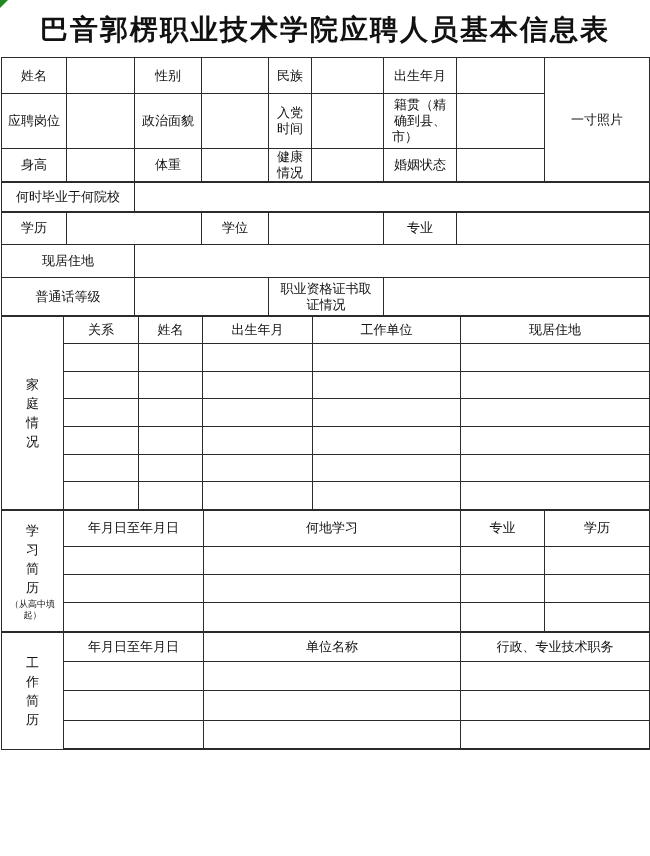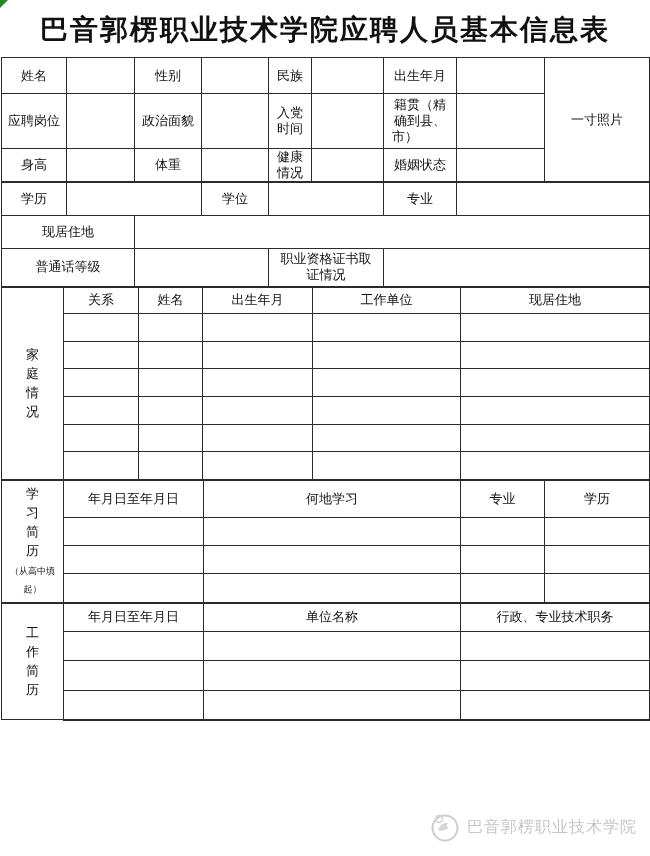--- a/index.html
+++ b/index.html
@@ -34,21 +34,21 @@
     padding:0; overflow:hidden;
   }
   table.thick tr:first-child td { border-top-width:2px; }
   table.bottom tr:last-child td { border-bottom-width:2px; }
   .vtext {
     display:inline-block; width:14px;
     line-height:19px; word-break:break-all;
   }
   .vnote {
     display:block; width:50px; margin:2px auto 0;
-    font-size:9px; line-height:18px; word-break:break-all;
+    font-size:9px; line-height:11px; word-break:break-all;
   }
   .jcell {
     text-align:justify; text-align-last:left;
     padding:0 8px !important;
   }
   .pad6 { padding:0 6px !important; }
   .pad9 { padding:0 9px !important; }
   .watermark {
     position:absolute; right:13px; bottom:13px;
     display:flex; align-items:center; gap:7px;
@@ -104,20 +104,32 @@
       <td>体重</td>
       <td></td>
       <td class="pad6">健康情况</td>
       <td></td>
       <td>婚姻状态</td>
       <td></td>
     </tr>
   </tbody>
     </table>
 
+  <table class="f thick">
+    <colgroup>
+        <col style="width:133px">
+        <col style="width:515px">
+      </colgroup>
+    <tbody>
+        <tr style="height:29px">
+      <td>何时毕业于何院校</td>
+      <td></td>
+    </tr>
+  </tbody>
+    </table>
 
   <table class="f thick">
     <colgroup>
         <col style="width:65px">
         <col style="width:135px">
         <col style="width:67px">
         <col style="width:115px">
         <col style="width:73px">
         <col style="width:193px">
       </colgroup>
@@ -293,21 +305,13 @@
           <td></td>
         </tr>
     <tr style="height:29px">
           <td></td>
           <td></td>
           <td></td>
         </tr>
   </tbody>
     </table>
 
-  <div class="watermark">
-    <svg width="30" height="32" viewBox="0 0 30 32">
-      <circle cx="15" cy="17" r="12.5" fill="none" stroke="#cdcdcd" stroke-width="2"></circle>
-      <path d="M8,19 q4,-9 10,-7 q-3,3 1,5 q-6,4 -11,2 z" fill="#d6d6d6"></path>
-      <circle cx="9" cy="8" r="3.5" fill="none" stroke="#d2d2d2" stroke-width="1.5"></circle>
-    </svg>
-    <span>巴音郭楞职业技术学院</span>
-  </div>
 </div>
 
 </body></html>

